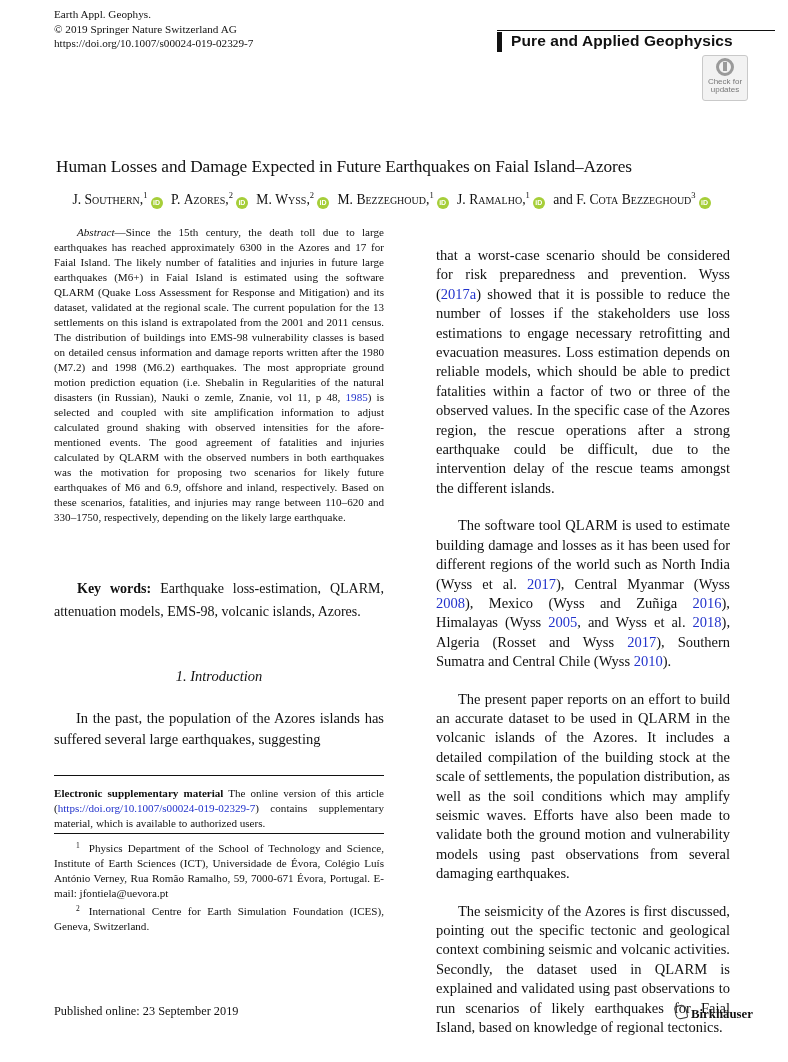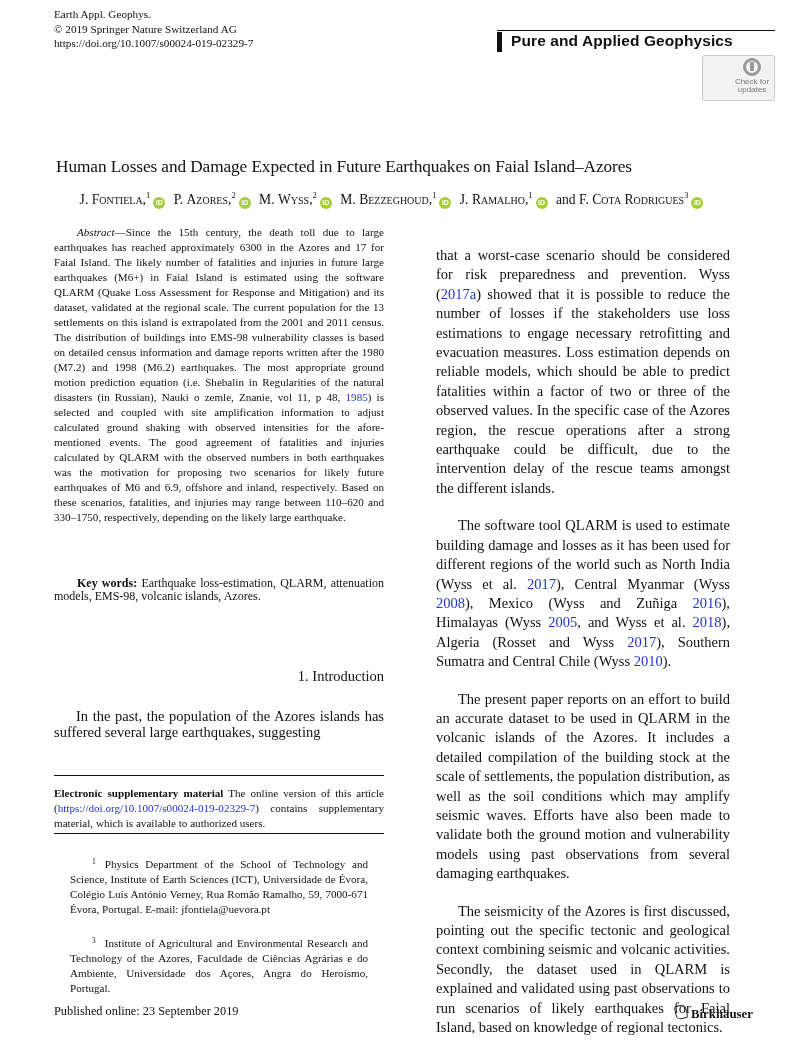--- a/index.html
+++ b/index.html
@@ -17,21 +17,20 @@
   .journal-name {
     position: absolute; left: 14px; top: 1px;
     font-family: "Liberation Sans", "DejaVu Sans", sans-serif;
     font-weight: bold; font-size: 15.5px; letter-spacing: 0.1px; white-space: nowrap;
   }
   .check-updates {
     left: 702px; top: 55px; width: 44px; height: 44px;
     border: 1px solid #c9c9c9; border-radius: 3px; background: #f2f2f2;
     display: flex; flex-direction: column; align-items: center;
     font-family: "Liberation Sans", "DejaVu Sans", sans-serif;
-    padding-left: 27px;
   }
   .check-updates .ring {
     width: 18px; height: 18px; border-radius: 50%; border: 3px solid #9a9a9a;
     margin-top: 2px; position: relative; box-sizing: border-box;
   }
   .check-updates .ring::after {
     content: ""; position: absolute; left: 4px; top: 1px; width: 4px; height: 9px;
     background: #9a9a9a;
   }
   .check-updates .lbl { font-size: 8px; line-height: 8px; color: #777; text-align: center; margin-top: 2px; }
@@ -51,33 +50,33 @@
     font-size: 7px; font-weight: bold; line-height: 12px; text-align: center;
     vertical-align: -1px; margin: 0 5px 0 3px;
   }
   .col-left { left: 54px; width: 330px; }
   .abstract {
     top: 225px; font-size: 11.1px; line-height: 15px; text-align: justify;
     text-indent: 23px; hyphens: manual;
   }
   .abstract i { font-style: italic; }
   a.cite, span.cite { color: #2233cc; text-decoration: none; }
-  .keywords { top: 577px; font-size: 12px; line-height: 13px; text-align: justify; text-indent: 23px; font-family: Liberation Serif, serif; }
+  .keywords { top: 577px; font-size: 14px; line-height: 23px; text-align: justify; text-indent: 23px; font-family: Liberation Serif, serif; }
   .section-h {
-    left: 54px; width: 330px; top: 668px; text-align: right;
-    font-size: 14.5px;
+    left: 54px; width: 330px; top: 668px; text-align: center;
+    font-style: italic; font-size: 14.5px;
   }
   .intro-left {
-    top: 708px; font-size: 14.5px; line-height: 16px; text-align: justify;
+    top: 708px; font-size: 14.5px; line-height: 21px; text-align: justify;
     text-indent: 22px;
   }
   .rule { left: 54px; width: 330px; height: 0; border-top: 1px solid #111; }
   .esm { top: 786px; font-size: 11.1px; line-height: 15px; text-align: justify; }
   .affil { top: 838px; font-size: 11.1px; line-height: 15px; text-align: justify; }
-  .affil p { margin: 16px; text-indent: 22px; }
+  .affil p { margin: 0; text-indent: 22px; }
   .affil sup { font-size: 7.5px; vertical-align: 4px; margin-right: 9px; }
   .col-right { left: 418px; width: 330px; font-size: 14.5px; line-height: 19.4px; text-align: justify; }
   .col-right p { margin: 18px; text-indent: 22px; }
   .col-right p.cont { text-indent: 0; }
   .footer-left { left: 54px; top: 1004px; font-size: 12.3px; font-family: Liberation Serif, serif; }
   .footer-right { left: 675px; top: 1005px; font-size: 12.8px; font-weight: bold; white-space: nowrap; }
   .birk-icon { display: inline-block; width: 10px; height: 12px; border: 1px solid #333; border-radius: 3px 5px 2px 5px; margin-right: 4px; vertical-align: -1px; transform: rotate(-12deg); }
 </style>
 </head>
 <body>
@@ -97,26 +96,26 @@
   <div class="ring"></div>
   <div class="lbl">
     <div>Check for</div>
     <div>updates</div>
   </div>
 </div>
 
 <div class="abs title">Human Losses and Damage Expected in Future Earthquakes on Faial Island–Azores</div>
 
 <div class="abs authors">
-  <span><span>J.</span> <span class="sc">Fontiela</span><span>,</span><sup>1</sup></span><span class="orcid">iD</span>
+  <span><span>J.</span> <span class="sc">Southern</span><span>,</span><sup>1</sup></span><span class="orcid">iD</span>
   <span><span>P.</span> <span class="sc">Azores</span><span>,</span><sup>2</sup></span><span class="orcid">iD</span>
   <span><span>M.</span> <span class="sc">Wyss</span><span>,</span><sup>2</sup></span><span class="orcid">iD</span>
   <span><span>M.</span> <span class="sc">Bezzeghoud</span><span>,</span><sup>1</sup></span><span class="orcid">iD</span>
   <span><span>J.</span> <span class="sc">Ramalho</span><span>,</span><sup>1</sup></span><span class="orcid">iD</span>
-  <span><span>and F.</span> <span class="sc">Cota Rodrigues</span><sup>3</sup></span><span class="orcid">iD</span>
+  <span><span>and F.</span> <span class="sc">Cota Bezzeghoud</span><sup>3</sup></span><span class="orcid">iD</span>
 </div>
 
 <div class="abs col-left abstract">
   <i>Abstract</i><span>—Since the 15th century, the death toll due to large earthquakes has reached approximately 6300 in the Azores and 17 for Faial Island. The likely number of fatalities and injuries in future large earthquakes (M6+) in Faial Island is estimated using the software QLARM (Quake Loss Assessment for Response and Mitigation) and its dataset, validated at the regional scale. The current population for the 13 settlements on this island is extrap­olated from the 2001 and 2011 census. The distribution of buildings into EMS-98 vulnerability classes is based on detailed census information and damage reports written after the 1980 (M7.2) and 1998 (M6.2) earthquakes. The most appropriate ground motion prediction equation (i.e. Shebalin in Regularities of the natural disasters (in Russian), Nauki o zemle, Znanie, vol 11, p 48, </span><a class="cite">1985</a><span>) is selected and coupled with site amplification information to adjust calculated ground shaking with observed intensities for the afore­mentioned events. The good agreement of fatalities and injuries calculated by QLARM with the observed numbers in both earth­quakes was the motivation for proposing two scenarios for likely future earthquakes of M6 and 6.9, offshore and inland, respectively. Based on these scenarios, fatalities, and injuries may range between 110–620 and 330–1750, respectively, depending on the likely large earthquake.</span>
 </div>
 
 <div class="abs col-left keywords">
   <b>Key words:</b> <span>Earthquake loss-estimation, QLARM, attenua­tion models, EMS-98, volcanic islands, Azores.</span>
 </div>
 
@@ -125,21 +124,21 @@
 <div class="abs col-left intro-left">In the past, the population of the Azores islands has suffered several large earthquakes, suggesting</div>
 
 <div class="abs rule" style="top:775px;"></div>
 <div class="abs col-left esm">
   <b>Electronic supplementary material</b><span> The online version of this article (</span><a class="cite">https://doi.org/10.1007/s00024-019-02329-7</a><span>) contains sup­plementary material, which is available to authorized users.</span>
 </div>
 <div class="abs rule" style="top:833px;"></div>
 
 <div class="abs col-left affil">
   <p><sup>1</sup><span>Physics Department of the School of Technology and Science, Institute of Earth Sciences (ICT), Universidade de Évora, Colégio Luís António Verney, Rua Romão Ramalho, 59, 7000-671 Évora, Portugal. E-mail: jfontiela@uevora.pt</span></p>
-  <p><sup>3</sup><span>Institute of Agricultural and Environmental Research and Technology of the Azores, Faculdade de Ciências Agrárias e do Ambiente, Universidade dos Açores, Angra do Heroísmo, Portugal.</span></p>
+  <p><sup>2</sup><span>International Centre for Earth Simulation Foundation (ICES), Geneva, Switzerland.</span></p>
 </div>
 
 <div class="abs col-right" style="top:228px;">
   <p class="cont"><span>that a worst-case scenario should be considered for risk preparedness and prevention. Wyss (</span><a class="cite">2017a</a><span>) showed that it is possible to reduce the number of losses if the stakeholders use loss estimations to engage necessary retrofitting and evacuation mea­sures. Loss estimation depends on reliable models, which should be able to predict fatalities within a factor of two or three of the observed values. In the specific case of the Azores region, the rescue opera­tions after a strong earthquake could be difficult, due to the intervention delay of the rescue teams amongst the different islands.</span></p>
   <p><span>The software tool QLARM is used to estimate building damage and losses as it has been used for different regions of the world such as North India (Wyss et al. </span><a class="cite">2017</a><span>), Central Myanmar (Wyss </span><a class="cite">2008</a><span>), Mexico (Wyss and Zuñiga </span><a class="cite">2016</a><span>), Himalayas (Wyss </span><a class="cite">2005</a><span>, and Wyss et al. </span><a class="cite">2018</a><span>), Algeria (Rosset and Wyss </span><a class="cite">2017</a><span>), Southern Sumatra and Central Chile (Wyss </span><a class="cite">2010</a><span>).</span></p>
   <p>The present paper reports on an effort to build an accurate dataset to be used in QLARM in the vol­canic islands of the Azores. It includes a detailed compilation of the building stock at the scale of settlements, the population distribution, as well as the soil conditions which may amplify seismic waves. Efforts have also been made to validate both the ground motion and vulnerability models using past observations from several damaging earthquakes.</p>
   <p>The seismicity of the Azores is first discussed, pointing out the specific tectonic and geological context combining seismic and volcanic activities. Secondly, the dataset used in QLARM is explained and validated using past observations to run scenarios of likely earthquakes for Faial Island, based on knowledge of regional tectonics.</p>
 </div>
 
 <div class="abs footer-left">Published online: 23 September 2019</div>

